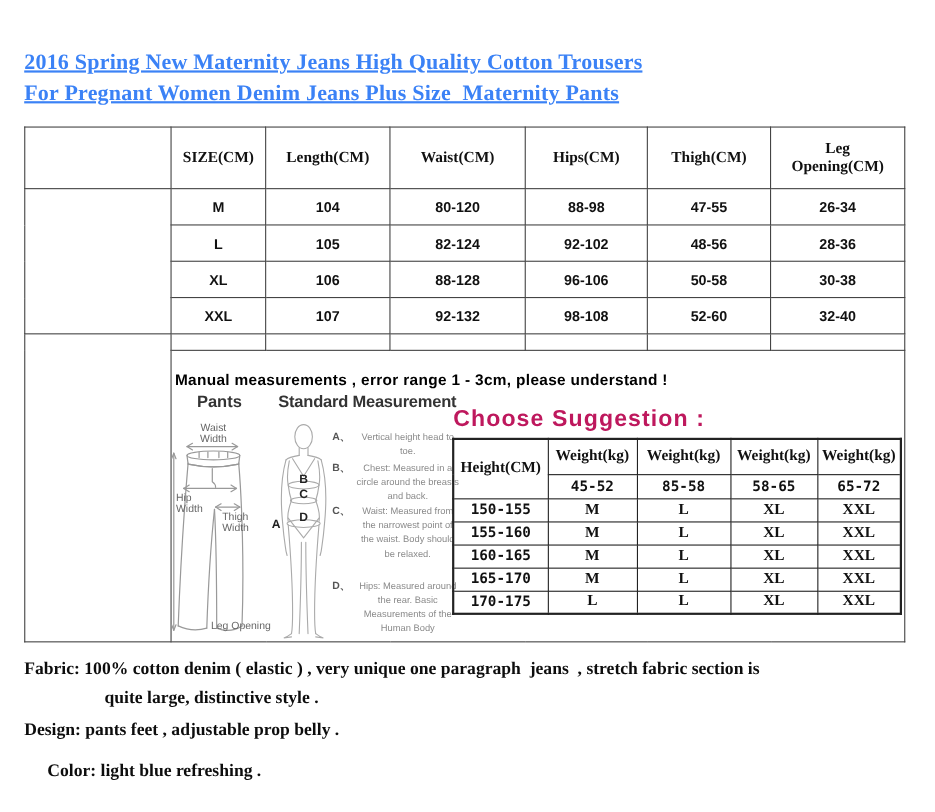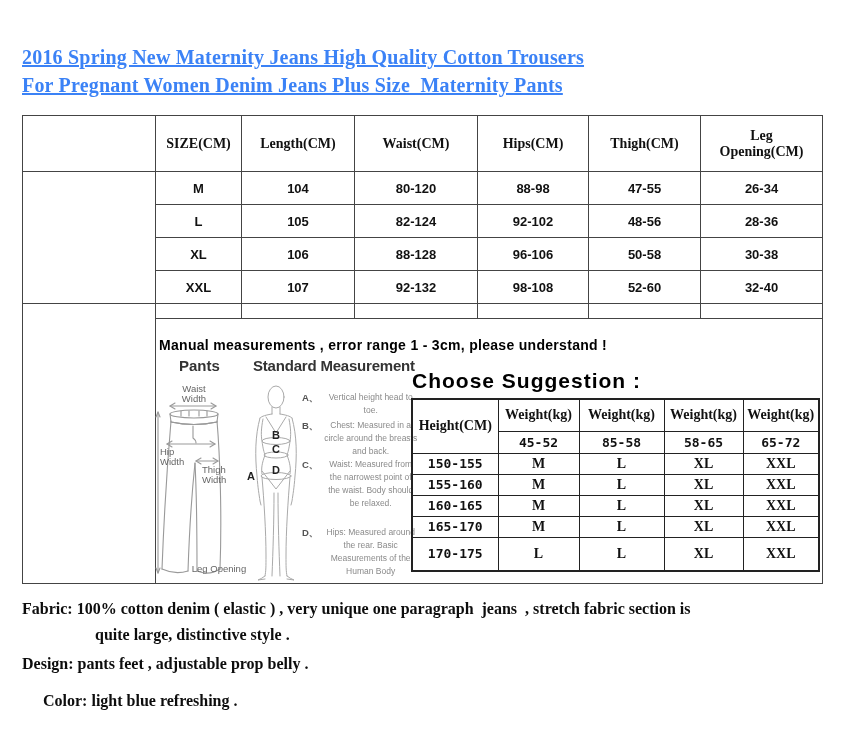--- a/index.html
+++ b/index.html
@@ -32,21 +32,21 @@
   .svg-label{font-family:"Liberation Sans",sans-serif;font-size:9.5px;fill:#666;}
   .svg-letter{font-family:"Liberation Sans",sans-serif;font-size:11px;font-weight:bold;fill:#222;}
 
   .ann{position:absolute;left:146px;width:116px;display:flex;gap:5px;
        font-family:"Liberation Sans",sans-serif;font-size:8.5px;line-height:13px;color:#8a8a8a;}
   .ann-letter{font-weight:bold;color:#555;font-size:9.5px;flex:0 0 auto;}
   #ann-a{top:72px;} #ann-b{top:100px;} #ann-c{top:139px;} #ann-d{top:207px;}
 
   
   .cs-heading{position:absolute;left:256px;top:50px;font-family:"Liberation Sans",sans-serif;
-              font-weight:bold;font-size:21px;letter-spacing:1px;color:#000000;white-space:pre;}
+              font-weight:bold;font-size:21px;letter-spacing:1px;color:#be185d;white-space:pre;}
   table.cs-table{position:absolute;left:255px;top:79px;width:407px;border-collapse:collapse;
               table-layout:fixed;border:2px solid #222;}
   table.cs-table td,table.cs-table th{border:1px solid #222;padding:0;text-align:center;
               vertical-align:middle;}
   .cs-mono{font-family:"DejaVu Sans Mono",monospace;font-weight:bold;font-size:12px;}
   .cs-range{font-family:"DejaVu Sans Mono",monospace;font-weight:bold;font-size:13px;}
   .cs-size{font-family:"Liberation Serif",serif;font-weight:bold;font-size:14px;}
 
   
   .detail{position:absolute;left:22px;font-weight:bold;font-size:16px;white-space:pre;color:#0d0d0d;}
@@ -263,21 +263,21 @@
               <td class="cs-size">XL</td>
               <td class="cs-size">XXL</td>
             </tr>
             <tr style="height:21px">
               <td class="cs-range">165-170</td>
               <td class="cs-size">M</td>
               <td class="cs-size">L</td>
               <td class="cs-size">XL</td>
               <td class="cs-size">XXL</td>
             </tr>
-            <tr style="height:34px">
+            <tr style="height:21px">
               <td class="cs-range">170-175</td>
               <td class="cs-size">L</td>
               <td class="cs-size">L</td>
               <td class="cs-size">XL</td>
               <td class="cs-size">XXL</td>
             </tr>
           </tbody>
               </table>
 
         </div>

